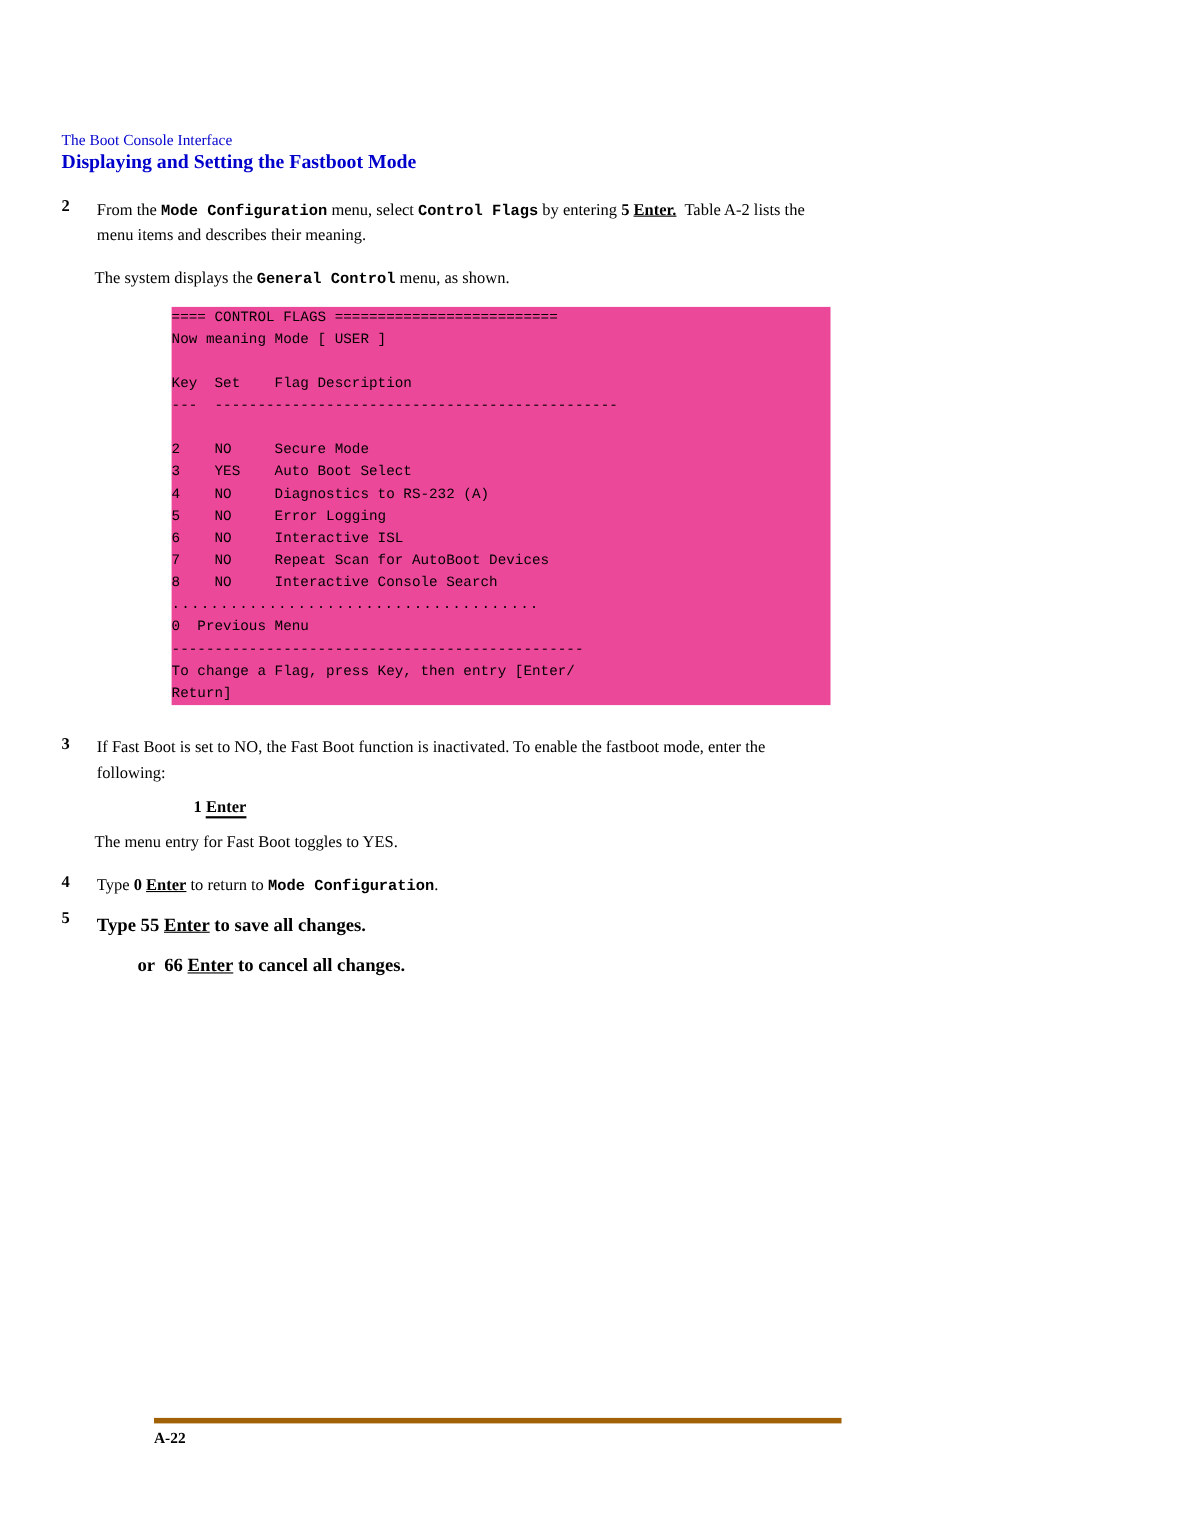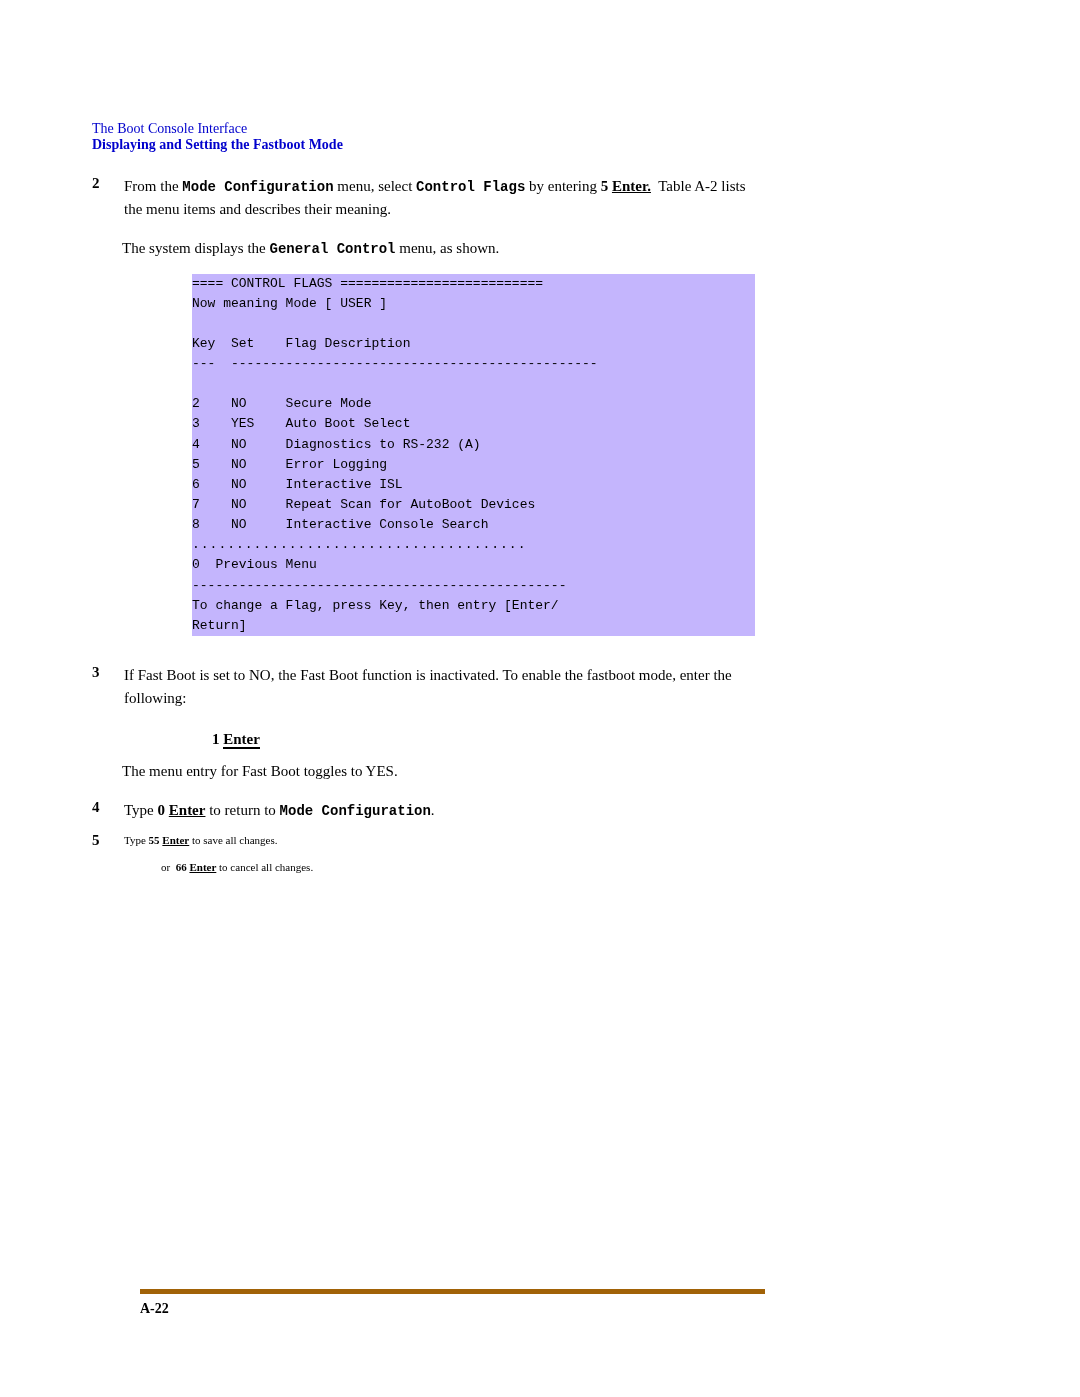--- a/index.html
+++ b/index.html
@@ -8,34 +8,34 @@
       font-family: "Times New Roman", Times, serif;
       font-size: 15px;
       color: #000000;
       width: 1080px;
       min-height: 1397px;
       position: relative;
     }
     .page {
       width: 895px;
       min-height: 1397px;
-      padding: 120px 140px 80px 92px;
+      padding: 120px 140px 80px 56px;
       position: relative;
     }
     .breadcrumb-section {
       margin-bottom: 6px;
     }
     .breadcrumb-link {
       color: #0000cc;
       font-size: 14px;
       text-decoration: none;
     }
     .breadcrumb-subtitle {
       color: #0000cc;
-      font-size: 14px;
+      font-size: 18px;
       font-weight: bold;
     }
     .step-block {
       margin-top: 22px;
       display: flex;
       gap: 12px;
       align-items: flex-start;
     }
     .step-number {
       font-weight: bold;
@@ -61,27 +61,27 @@
       margin-left: 0;
       font-size: 15px;
       line-height: 1.5;
     }
     .code-block {
       font-family: "Courier New", Courier, monospace;
       font-size: 13px;
       line-height: 1.55;
       margin-top: 14px;
       margin-left: 100px;
-      background: #c4b5fd;
+      background: #ec4899;
     }
     .code-block .dots-line {
       letter-spacing: 1px;
     }
     .step-command {
-      margin-top: 22px;
+      margin-top: 12px;
       margin-left: 120px;
       font-size: 15px;
       font-weight: bold;
     }
     .step-command span {
       border-bottom: 2px solid #000;
       font-weight: bold;
     }
     .menu-toggle-note {
       margin-top: 10px;
@@ -96,22 +96,23 @@
       right: 130px;
       border-top: 5px solid #a16207;
       padding-top: 6px;
     }
     .footer-label {
       font-weight: bold;
       font-size: 14px;
     }
     .type-line {
       margin-top: 10px;
-      font-size: 11px;
+      font-size: 17px;
       line-height: 1.6;
+      font-weight: bold;
     }
     .or-line {
       margin-left: 37px;
     }
   </style>
 </head>
 <body>
 
 <div class="page">
 

